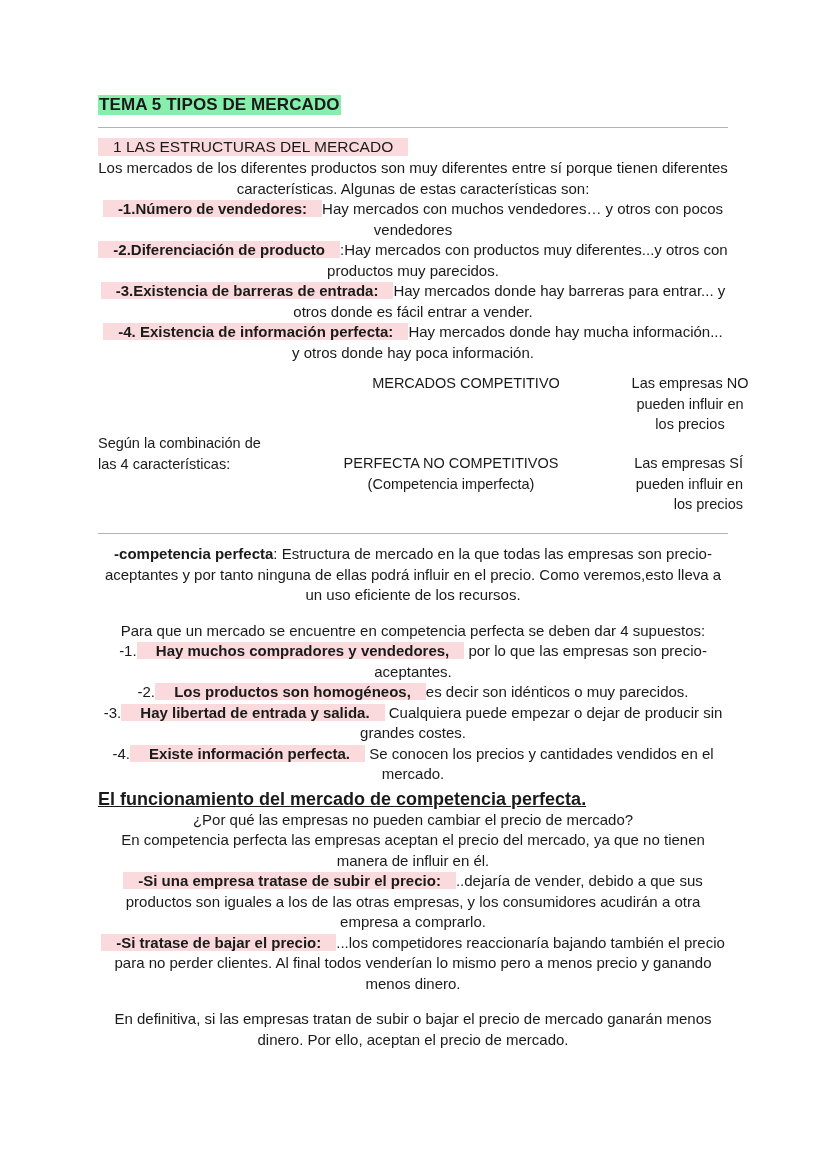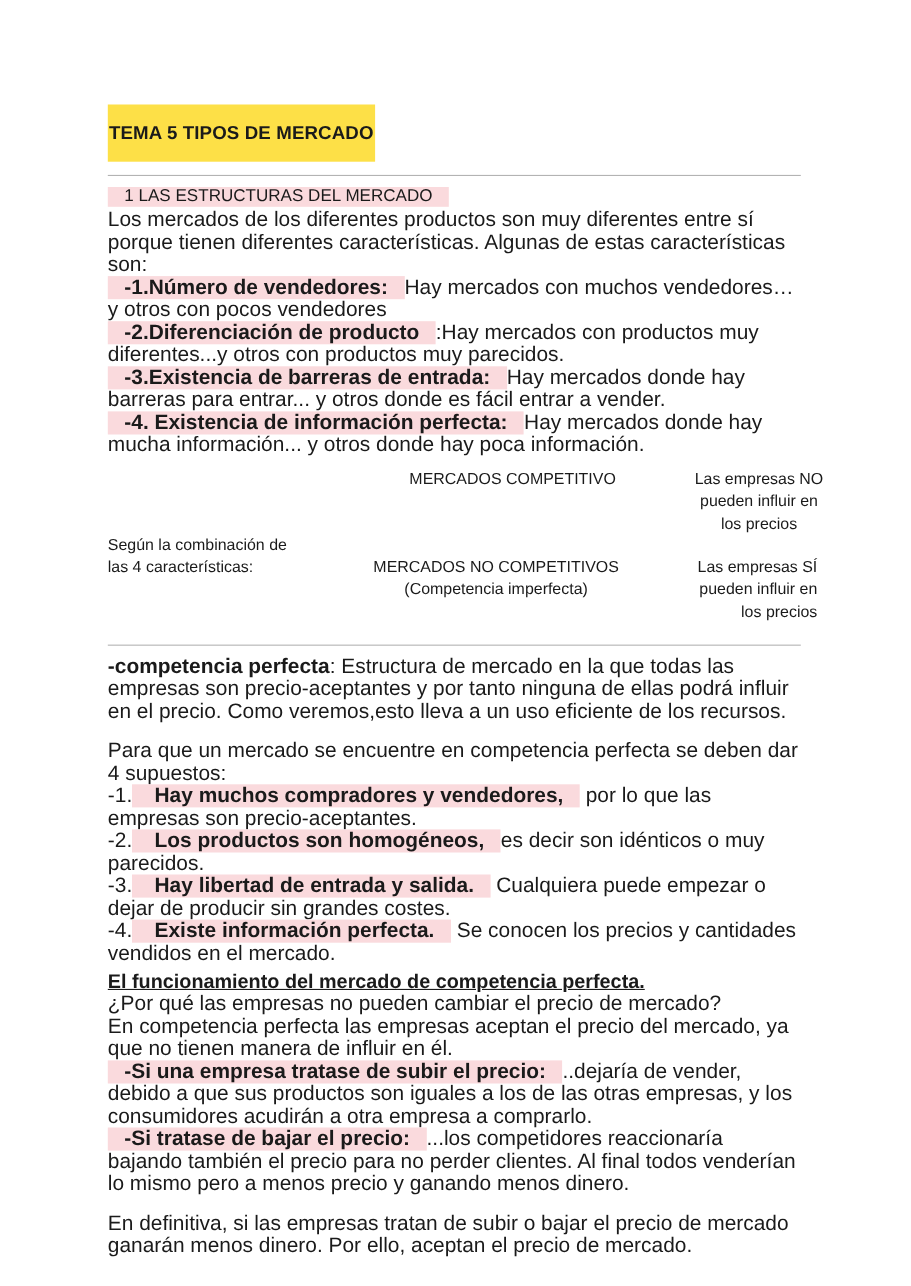--- a/index.html
+++ b/index.html
@@ -14,22 +14,22 @@
     color: #1a1a1a;
   }
   .page {
     position: relative;
     width: 828px;
     height: 1169px;
     box-sizing: border-box;
     padding: 95px 100px 0 98px;
   }
   .hl-purple {
-    background: #fde047;
-    padding: 16px 1px;
+    background: #86efac;
+    padding: 0 1px;
   }
   .hl-pink {
     background: #fadadd;
     padding: 0 15px;
   }
   h1.doc-title {
     font-size: 17px;
     font-weight: bold;
     margin: 0 0 0 0;
     letter-spacing: 0.1px;
@@ -40,23 +40,24 @@
     border-top: 1px solid #b3b3b3;
     margin: 12px 0 10px 0;
   }
   h2.section {
     font-size: 15.5px;
     font-weight: normal;
     margin: 0 0 2px 0;
     display: inline-block;
   }
   p {
-    font-size: 19px;
+    font-size: 15px;
     line-height: 20.5px;
     margin: 0;
+    text-align: center;
   }
   .lead {
     font-weight: bold;
   }
   .spacer-md { height: 15px; }
 
   
   .diagram {
     margin-top: 10px;
     position: relative;
@@ -136,21 +137,21 @@
     <div class="dg-row1-right">
       <span class="sub">Las empresas NO</span>
       <span class="sub">pueden influir en</span>
       <span class="sub">los precios</span>
     </div>
     <div class="dg-left">
       <span class="sub">Según la combinación de</span>
       <span class="sub">las 4 características:</span>
     </div>
     <div class="dg-row2-mid">
-      <span class="sub">MERCADOS NO COMPETITIVOS</span>
+      <span class="sub">PERFECTA NO COMPETITIVOS</span>
       <span class="sub">(Competencia imperfecta)</span>
     </div>
     <div class="dg-row2-right">
       <span class="sub">Las empresas SÍ</span>
       <span class="sub">pueden influir en</span>
       <span class="sub">los precios</span>
     </div>
   </div>
 
   <hr class="rule">

